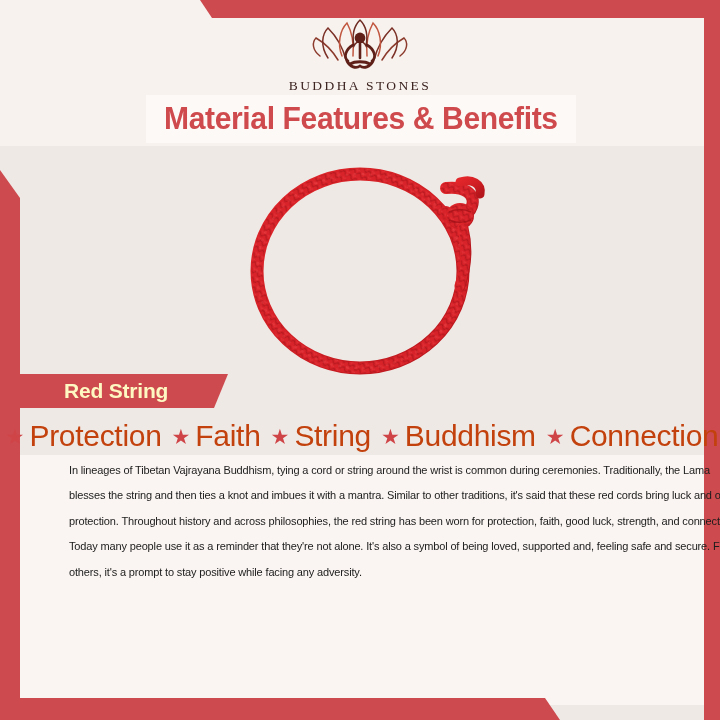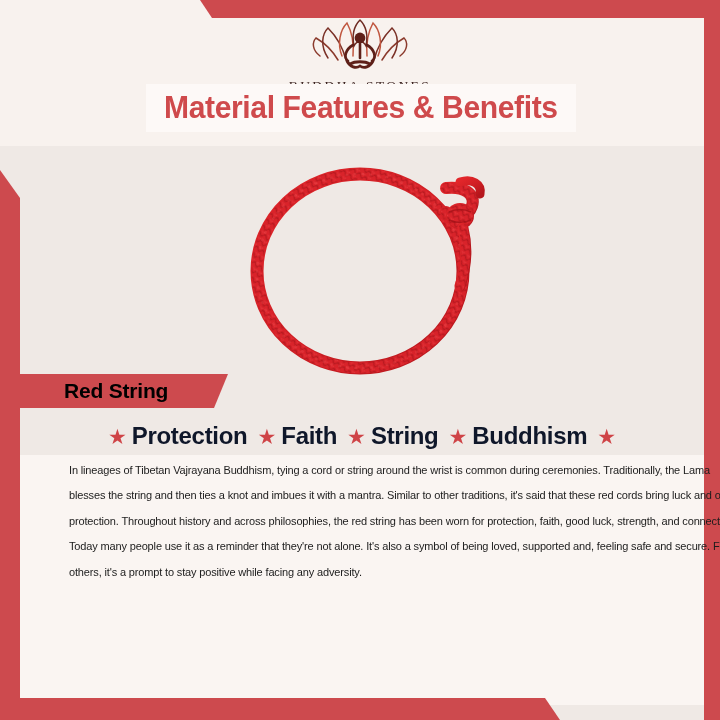--- a/index.html
+++ b/index.html
@@ -83,21 +83,21 @@
     margin-top: 2px;
     font-family: "Liberation Serif", serif;
     font-size: 13.5px;
     letter-spacing: 2.4px;
     color: #3b2320;
     font-weight: 400;
   }
 
   .title-strip {
     position: absolute;
-    left: 146px; top: 84px;
+    left: 146px; top: 95px;
     width: 430px; height: 48px;
     background: #fdf9f7;
     display: flex;
     align-items: center;
     justify-content: center;
   }
   .title-text {
     font-size: 31px;
     font-weight: 700;
     color: #cf4a4c;
@@ -119,21 +119,21 @@
     position: absolute;
     left: 18px; top: 374px;
     width: 210px; height: 34px;
     background: #cd4a4e;
     clip-path: polygon(0 0, 210px 0, 196px 34px, 0 34px);
     display: flex;
     align-items: center;
   }
   .name-banner-label {
     margin-left: 46px;
-    color: #000000;
+    color: #fef9c3;
     font-size: 21px;
     font-weight: 700;
     letter-spacing: -0.2px;
   }
 
   
   .benefits {
     position: absolute;
     left: 20px; top: 418px;
     width: 684px; height: 36px;
@@ -147,23 +147,23 @@
     align-items: center;
     gap: 5px;
     white-space: nowrap;
   }
   .benefit .star {
     color: #cf4447;
     font-size: 21px;
     line-height: 1;
   }
   .benefit .blabel {
-    color: #0f172a;
-    font-size: 24px;
-    font-weight: 700;
+    color: #c2410c;
+    font-size: 30px;
+    font-weight: 400;
     letter-spacing: -0.3px;
   }
 
   
   .body-copy {
     position: absolute;
     left: 40px; top: 458px;
     width: 672px;
     font-size: 11px;
     line-height: 25.4px;
@@ -283,18 +283,19 @@
     <div class="benefit">
       <span class="star">★</span>
       <span class="blabel">String</span>
     </div>
     <div class="benefit">
       <span class="star">★</span>
       <span class="blabel">Buddhism</span>
     </div>
     <div class="benefit">
       <span class="star">★</span>
+      <span class="blabel">Connection</span>
     </div>
   </div>
 
   <p class="body-copy">In lineages of Tibetan Vajrayana Buddhism, tying a cord or string around the wrist is common during ceremonies. Traditionally, the Lama blesses the string and then ties a knot and imbues it with a mantra. Similar to other traditions, it's said that these red cords bring luck and offer protection. Throughout history and across philosophies, the red string has been worn for protection, faith, good luck, strength, and connection. Today many people use it as a reminder that they're not alone. It's also a symbol of being loved, supported and, feeling safe and secure. For others, it's a prompt to stay positive while facing any adversity.</p>
 
 </div>
 
 </body></html>

